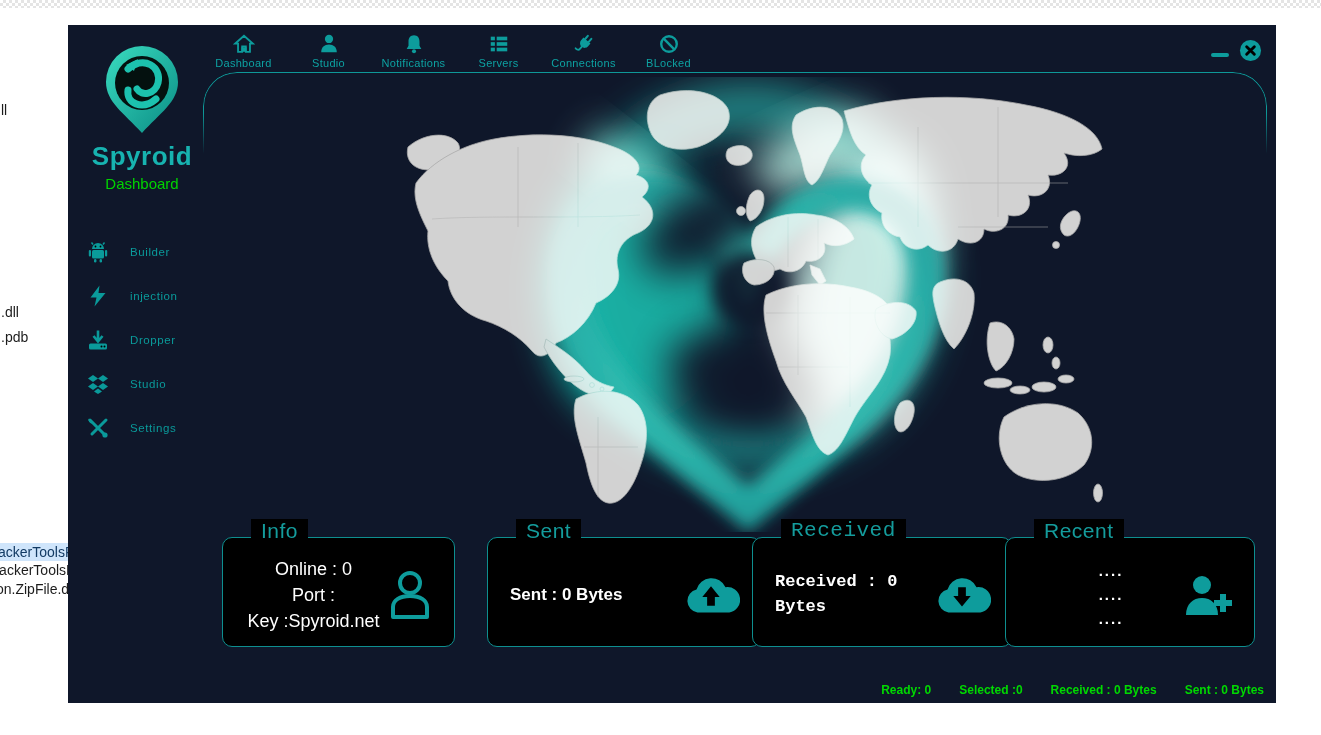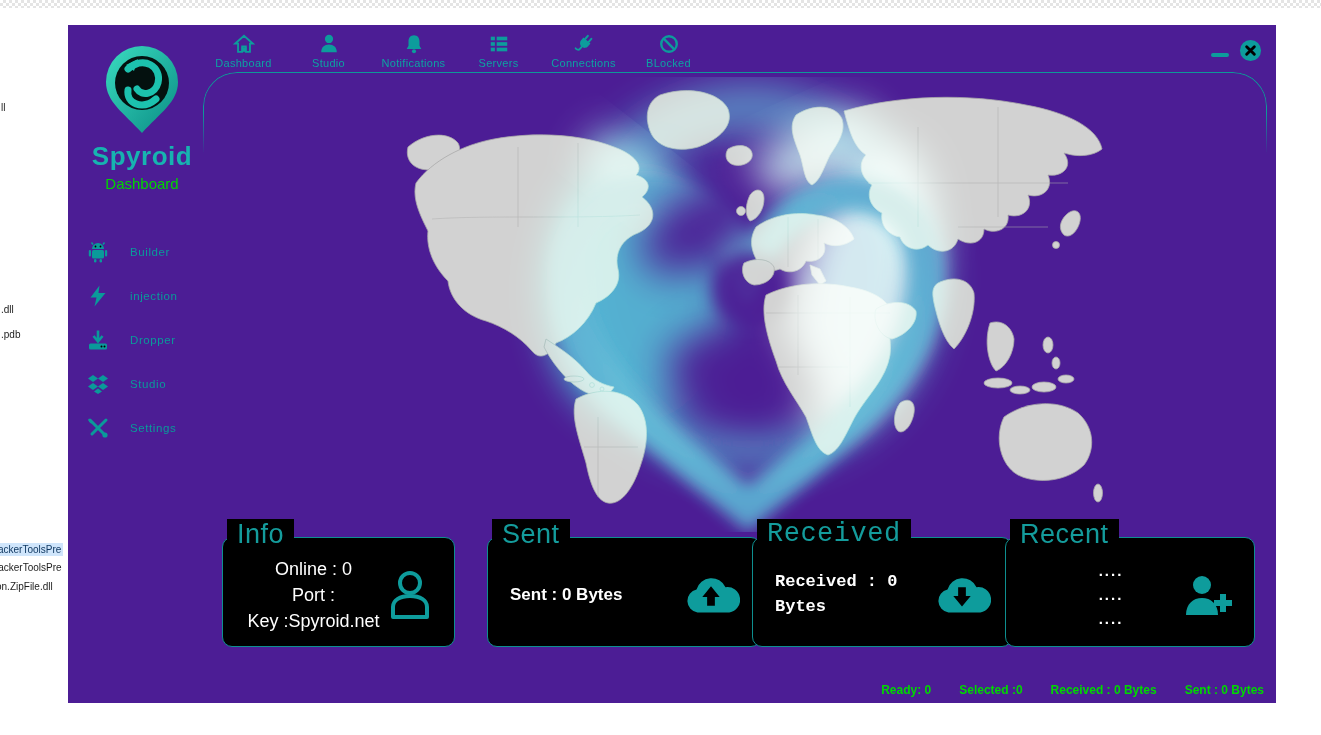--- a/index.html
+++ b/index.html
@@ -2,25 +2,25 @@
 <html><head>
 <meta charset="utf-8">
 <style>
   * { margin:0; padding:0; box-sizing:border-box; }
   html,body { width:1321px; height:735px; background:#ffffff; font-family:"Liberation Sans", sans-serif; overflow:hidden; }
 
   
   .desktop { position:relative; width:1321px; height:735px; background:#ffffff; }
   .checker-strip { position:absolute; left:0; top:0; width:100%; height:8px;
     background: repeating-conic-gradient(#e4e4e4 0% 25%, #ffffff 0% 50%) 0 0 / 6px 6px; }
-  .bg-frag { position:absolute; color:#1c1c1c; font-size:10px; white-space:nowrap; }
+  .bg-frag { position:absolute; color:#1c1c1c; font-size:14px; white-space:nowrap; }
   .bg-frag.selected { background:#cfe5fb; color:#123a63; padding:1px 2px; }
 
   
-  .window { position:absolute; left:68px; top:25px; width:1208px; height:678px; background:#4c1d95; }
+  .window { position:absolute; left:68px; top:25px; width:1208px; height:678px; background:#0f172a; }
 
   
   .win-controls { position:absolute; top:14px; right:14px; display:flex; align-items:flex-end; gap:10px; }
   .win-min { width:18px; height:4px; background:#0d9c9c; border-radius:2px; margin-bottom:5px; cursor:pointer; }
   .win-close { width:23px; height:23px; cursor:pointer; }
 
   
   .nav { position:absolute; left:133px; top:8px; display:flex; }
   .nav-item { width:85px; display:flex; flex-direction:column; align-items:center; gap:2px; cursor:pointer; }
   .nav-item svg { height:22px; }
@@ -43,22 +43,22 @@
   .side-item svg { width:24px; height:24px; flex:0 0 24px; }
   .side-label { font-size:11.5px; color:#0a9a9a; letter-spacing:.6px; }
 
   
   .map { position:absolute; left:330px; top:62px; width:710px; height:425px; }
   .watermark { position:absolute; left:420px; top:52px; width:520px; height:455px;
     mix-blend-mode:screen; pointer-events:none; }
 
   
   .card { position:absolute; top:512px; height:110px; border:1px solid #0e8f8f; border-radius:10px; background:#000; }
-  .card-title { position:absolute; top:-19px; left:4px; background:#000; padding:0 10px;
-    font-size:27px; color:#149c9c; letter-spacing:.5px; white-space:nowrap; }
+  .card-title { position:absolute; top:-19px; left:28px; background:#000; padding:0 10px;
+    font-size:21px; color:#149c9c; letter-spacing:.5px; white-space:nowrap; }
   .card-body { width:100%; height:100%; display:flex; align-items:center; justify-content:space-between; padding:10px 20px 4px 18px; }
   .card-lines { color:#fff; font-size:18px; text-align:center; line-height:1.45; flex:1; }
   .card-lines.bold { font-weight:bold; font-size:17px; text-align:left; padding-left:4px; }
   .card-lines.dots { font-weight:bold; font-size:15px; letter-spacing:2px; line-height:1.6; }
   .card svg.card-icon { flex:0 0 auto; }
 
   
   .statusbar { position:absolute; right:12px; bottom:6px; display:flex; gap:28px;
     color:#00d800; font-size:12px; font-weight:bold; }
 </style>

